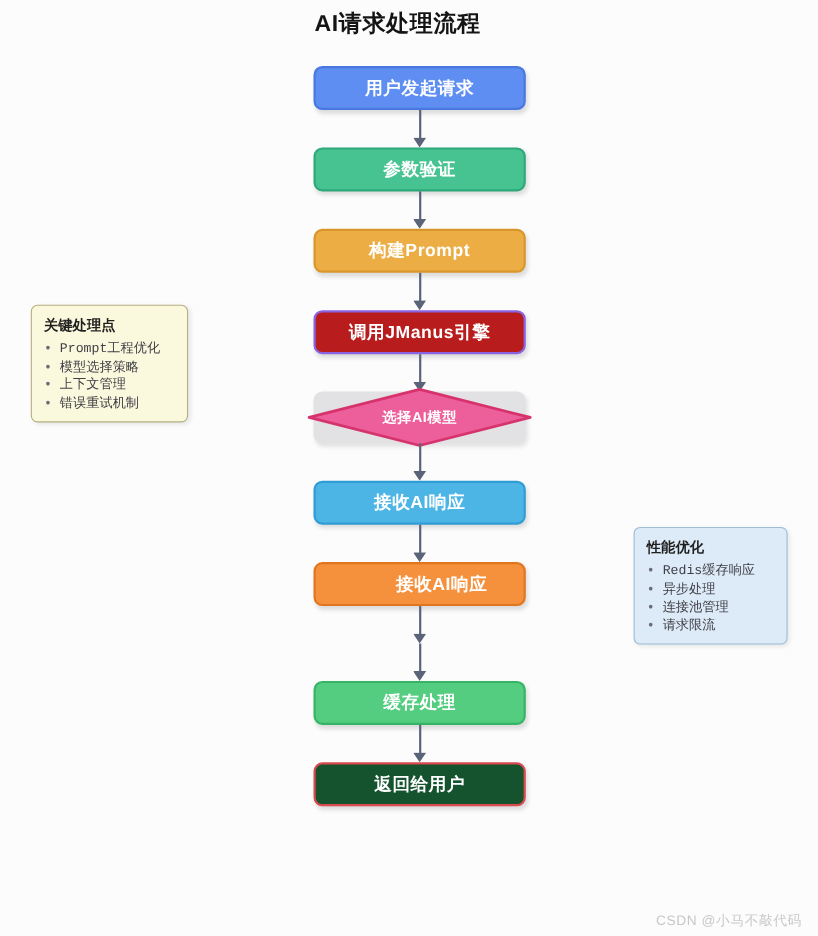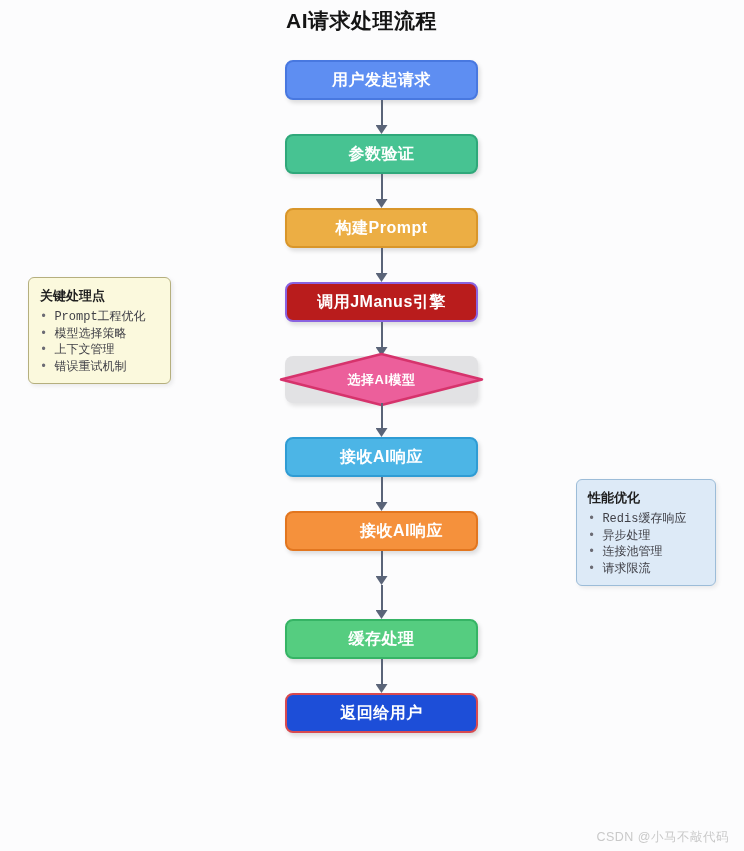--- a/index.html
+++ b/index.html
@@ -209,21 +209,21 @@
       <div class="head" style="background-color: rgb(90, 100, 120);"></div>
     </div>
 
     <div class="node" style="background-color: rgb(85, 205, 128); border-color: rgb(54, 180, 101);">缓存处理</div>
 
     <div class="arrow">
       <div class="line" style="background-color: rgb(90, 100, 120);"></div>
       <div class="head" style="background-color: rgb(90, 100, 120);"></div>
     </div>
 
-    <div class="node" style="background-color: #1d4ed8; border-color: rgb(216, 74, 80);">返回给用户</div>
+    <div class="node" style="background-color: #14532d; border-color: rgb(216, 74, 80);">返回给用户</div>
 
   </div>
 
   <div class="note left" style="background-color: rgb(251, 249, 221); border-color: rgb(181, 175, 126);">
     <div class="note-title">关键处理点</div>
     <ul>
       <li>Prompt工程优化</li>
       <li>模型选择策略</li>
       <li>上下文管理</li>
       <li>错误重试机制</li>

